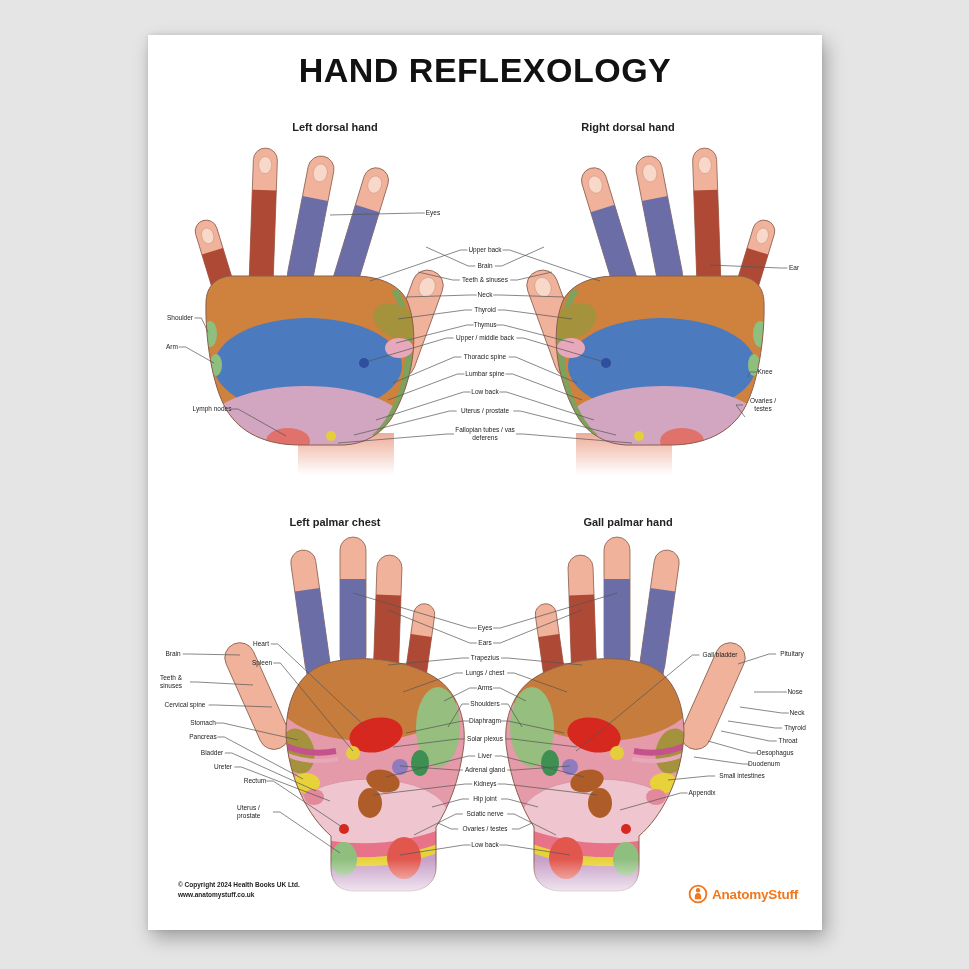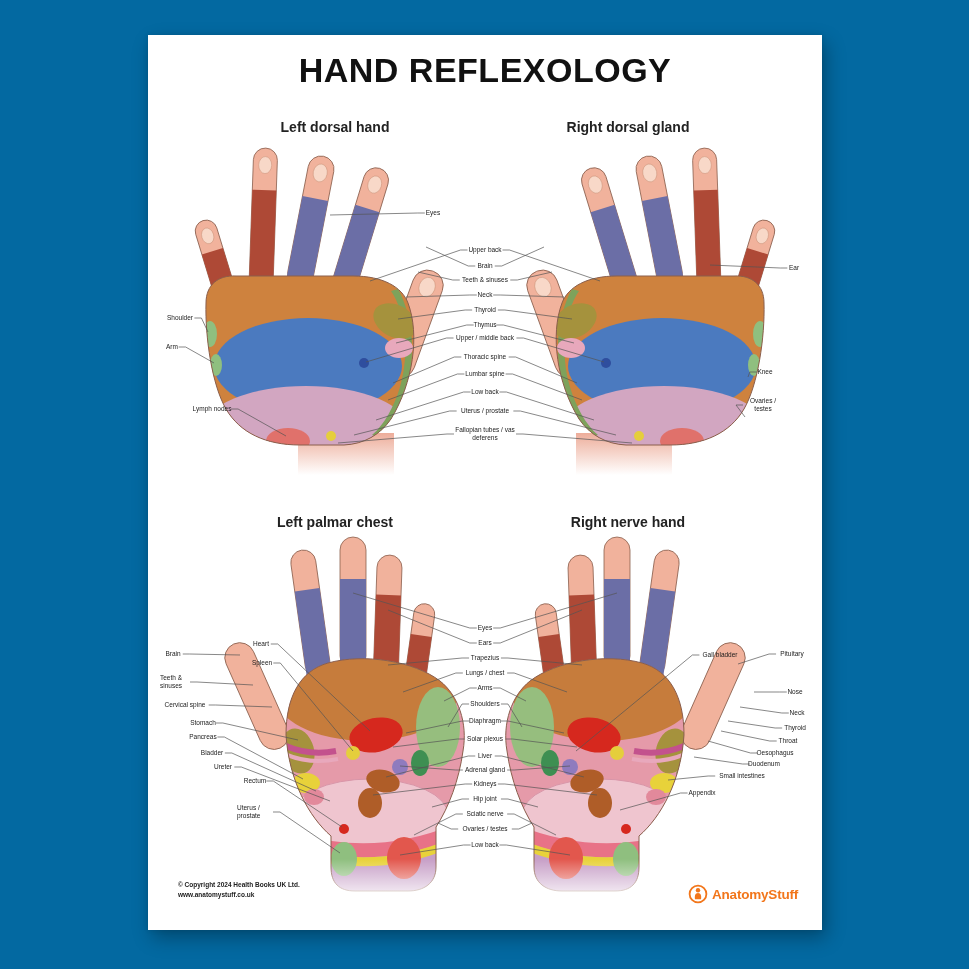--- a/index.html
+++ b/index.html
@@ -1,22 +1,22 @@
 <!DOCTYPE html>
 <html><head>
 <meta charset="utf-8">
 <style>
   html,body{margin:0;padding:0;background:#ffffff;}
-  .page{position:relative;width:969px;height:969px;background:#0369a1;overflow:hidden;
+  .page{position:relative;width:969px;height:969px;background:#e5e5e5;overflow:hidden;
         font-family:"Liberation Sans",sans-serif;}
   .poster{position:absolute;left:148px;top:35px;width:674px;height:895px;background:#fff;
           box-shadow:4px 8px 18px rgba(0,0,0,.30), 0 0 5px rgba(0,0,0,.10);}
   .title{position:absolute;left:0;top:16px;width:100%;text-align:center;
          font-size:34px;font-weight:700;color:#111;letter-spacing:.5px;white-space:nowrap;}
-  .subtitle{position:absolute;transform:translate(-50%,-50%);font-size:14px;font-weight:700;
+  .subtitle{position:absolute;transform:translate(-50%,-50%);font-size:11px;font-weight:700;
             color:#222;white-space:nowrap;}
   .art{position:absolute;left:0;top:0;width:674px;height:895px;}
   #labels-layer{position:absolute;left:0;top:0;width:674px;height:895px;}
   .lbl{position:absolute;font-size:6.5px;line-height:1.2;color:#1a1a1a;
        transform:translate(-50%,-50%);white-space:nowrap;}
   .lbl.wrap{white-space:normal;}
   #leader-lines polyline{fill:none;stroke:#555;stroke-width:.7;}
   .footer-copy{position:absolute;left:30px;top:845px;font-size:6.5px;font-weight:600;
                color:#222;line-height:1.5;}
   .logo{position:absolute;left:540px;top:849px;display:flex;align-items:center;gap:4px;}
@@ -24,23 +24,23 @@
 </style>
 </head>
 <body>
 
 <div class="page">
   <div class="poster">
 
     <div class="title">HAND REFLEXOLOGY</div>
 
     <div class="subtitle" style="left:187px;top:92px">Left dorsal hand</div>
-    <div class="subtitle" style="left:480px;top:92px">Right dorsal gland</div>
+    <div class="subtitle" style="left:480px;top:92px">Right dorsal hand</div>
     <div class="subtitle" style="left:187px;top:487px">Left palmar chest</div>
-    <div class="subtitle" style="left:480px;top:487px">Right nerve hand</div>
+    <div class="subtitle" style="left:480px;top:487px">Gall palmar hand</div>
 
     <svg class="art" viewBox="0 0 674 895" xmlns="http://www.w3.org/2000/svg" xmlns:xlink="http://www.w3.org/1999/xlink">
       <defs>
         <linearGradient id="skinFade" x1="0" y1="0" x2="0" y2="1">
           <stop offset="0" stop-color="#EDAD9A" stop-opacity="1"></stop>
           <stop offset="1" stop-color="#EDAD9A" stop-opacity="0"></stop>
         </linearGradient>
         <linearGradient id="whiteFade" x1="0" y1="0" x2="0" y2="1">
           <stop offset="0" stop-color="#ffffff" stop-opacity="0"></stop>
           <stop offset="1" stop-color="#ffffff" stop-opacity="1"></stop>

